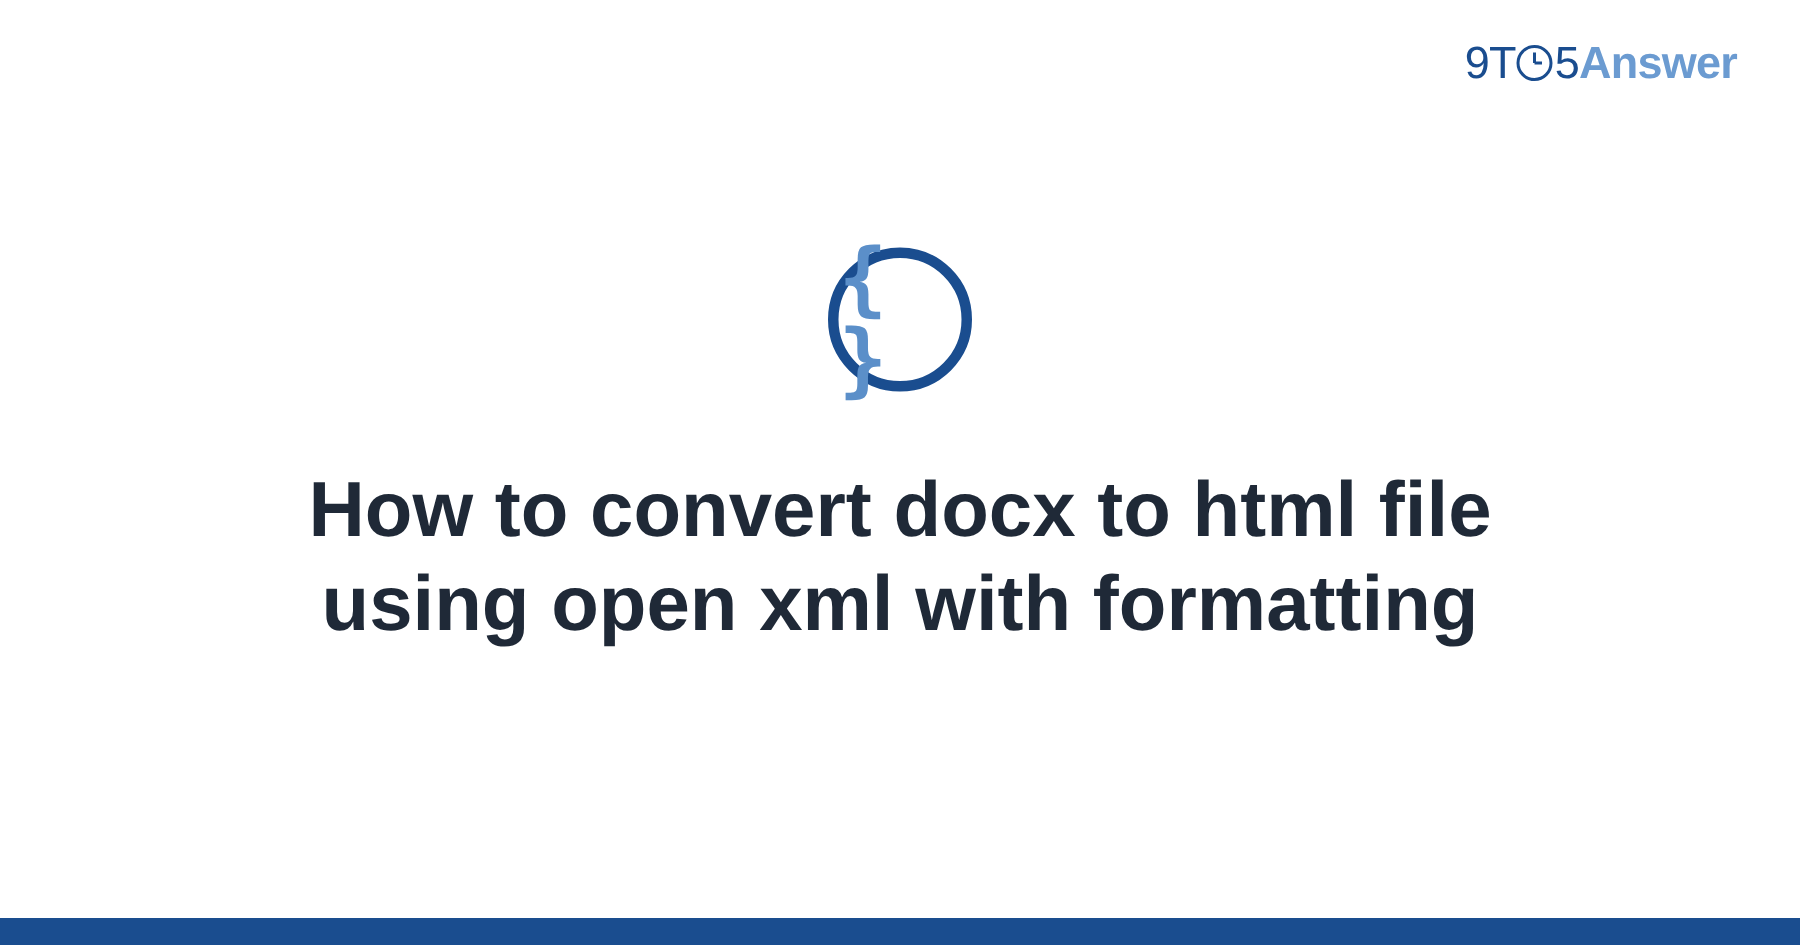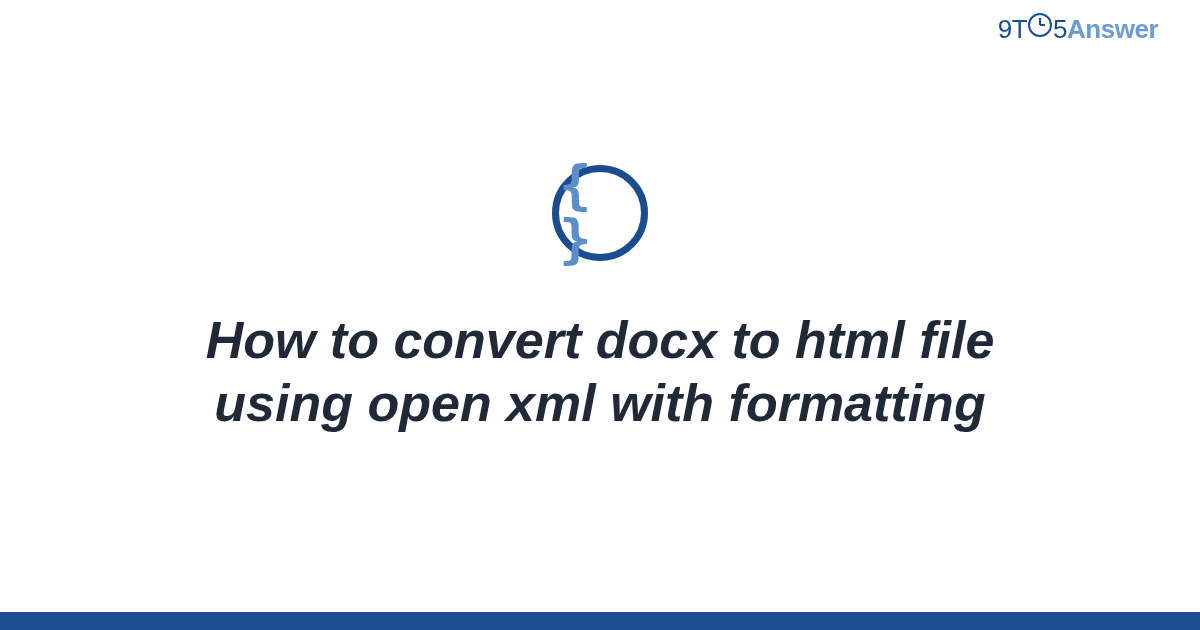--- a/index.html
+++ b/index.html
@@ -10,27 +10,27 @@
     body {
       width: 1200px;
       height: 630px;
       font-family: -apple-system, BlinkMacSystemFont, "Segoe UI", Helvetica, Arial, sans-serif;
       background: #ffffff;
       position: relative;
       overflow: hidden;
     }
     .header-logo {
       position: absolute;
-      top: 14px;
+      top: 26px;
       right: 42px;
-      font-size: 26px;
+      font-size: 30px;
       font-weight: 400;
       letter-spacing: -0.5px;
       display: flex;
-      align-items: flex-start;
+      align-items: center;
     }
     .logo-9t {
       color: #1a4d8f;
       font-weight: 500;
     }
     .logo-clock {
       display: inline-flex;
       align-items: center;
       justify-content: center;
       width: 24px;
@@ -100,21 +100,20 @@
       font-family: Consolas, Monaco, monospace;
     }
     .title {
       font-size: 52px;
       font-weight: 700;
       color: #1f2937;
       text-align: center;
       line-height: 1.22;
       max-width: 1000px;
       padding: 0 40px;
-      font-style: italic;
     }
     .footer-bar {
       position: absolute;
       bottom: 0;
       left: 0;
       width: 100%;
       height: 18px;
       background: #1a4d8f;
     }
   </style>

